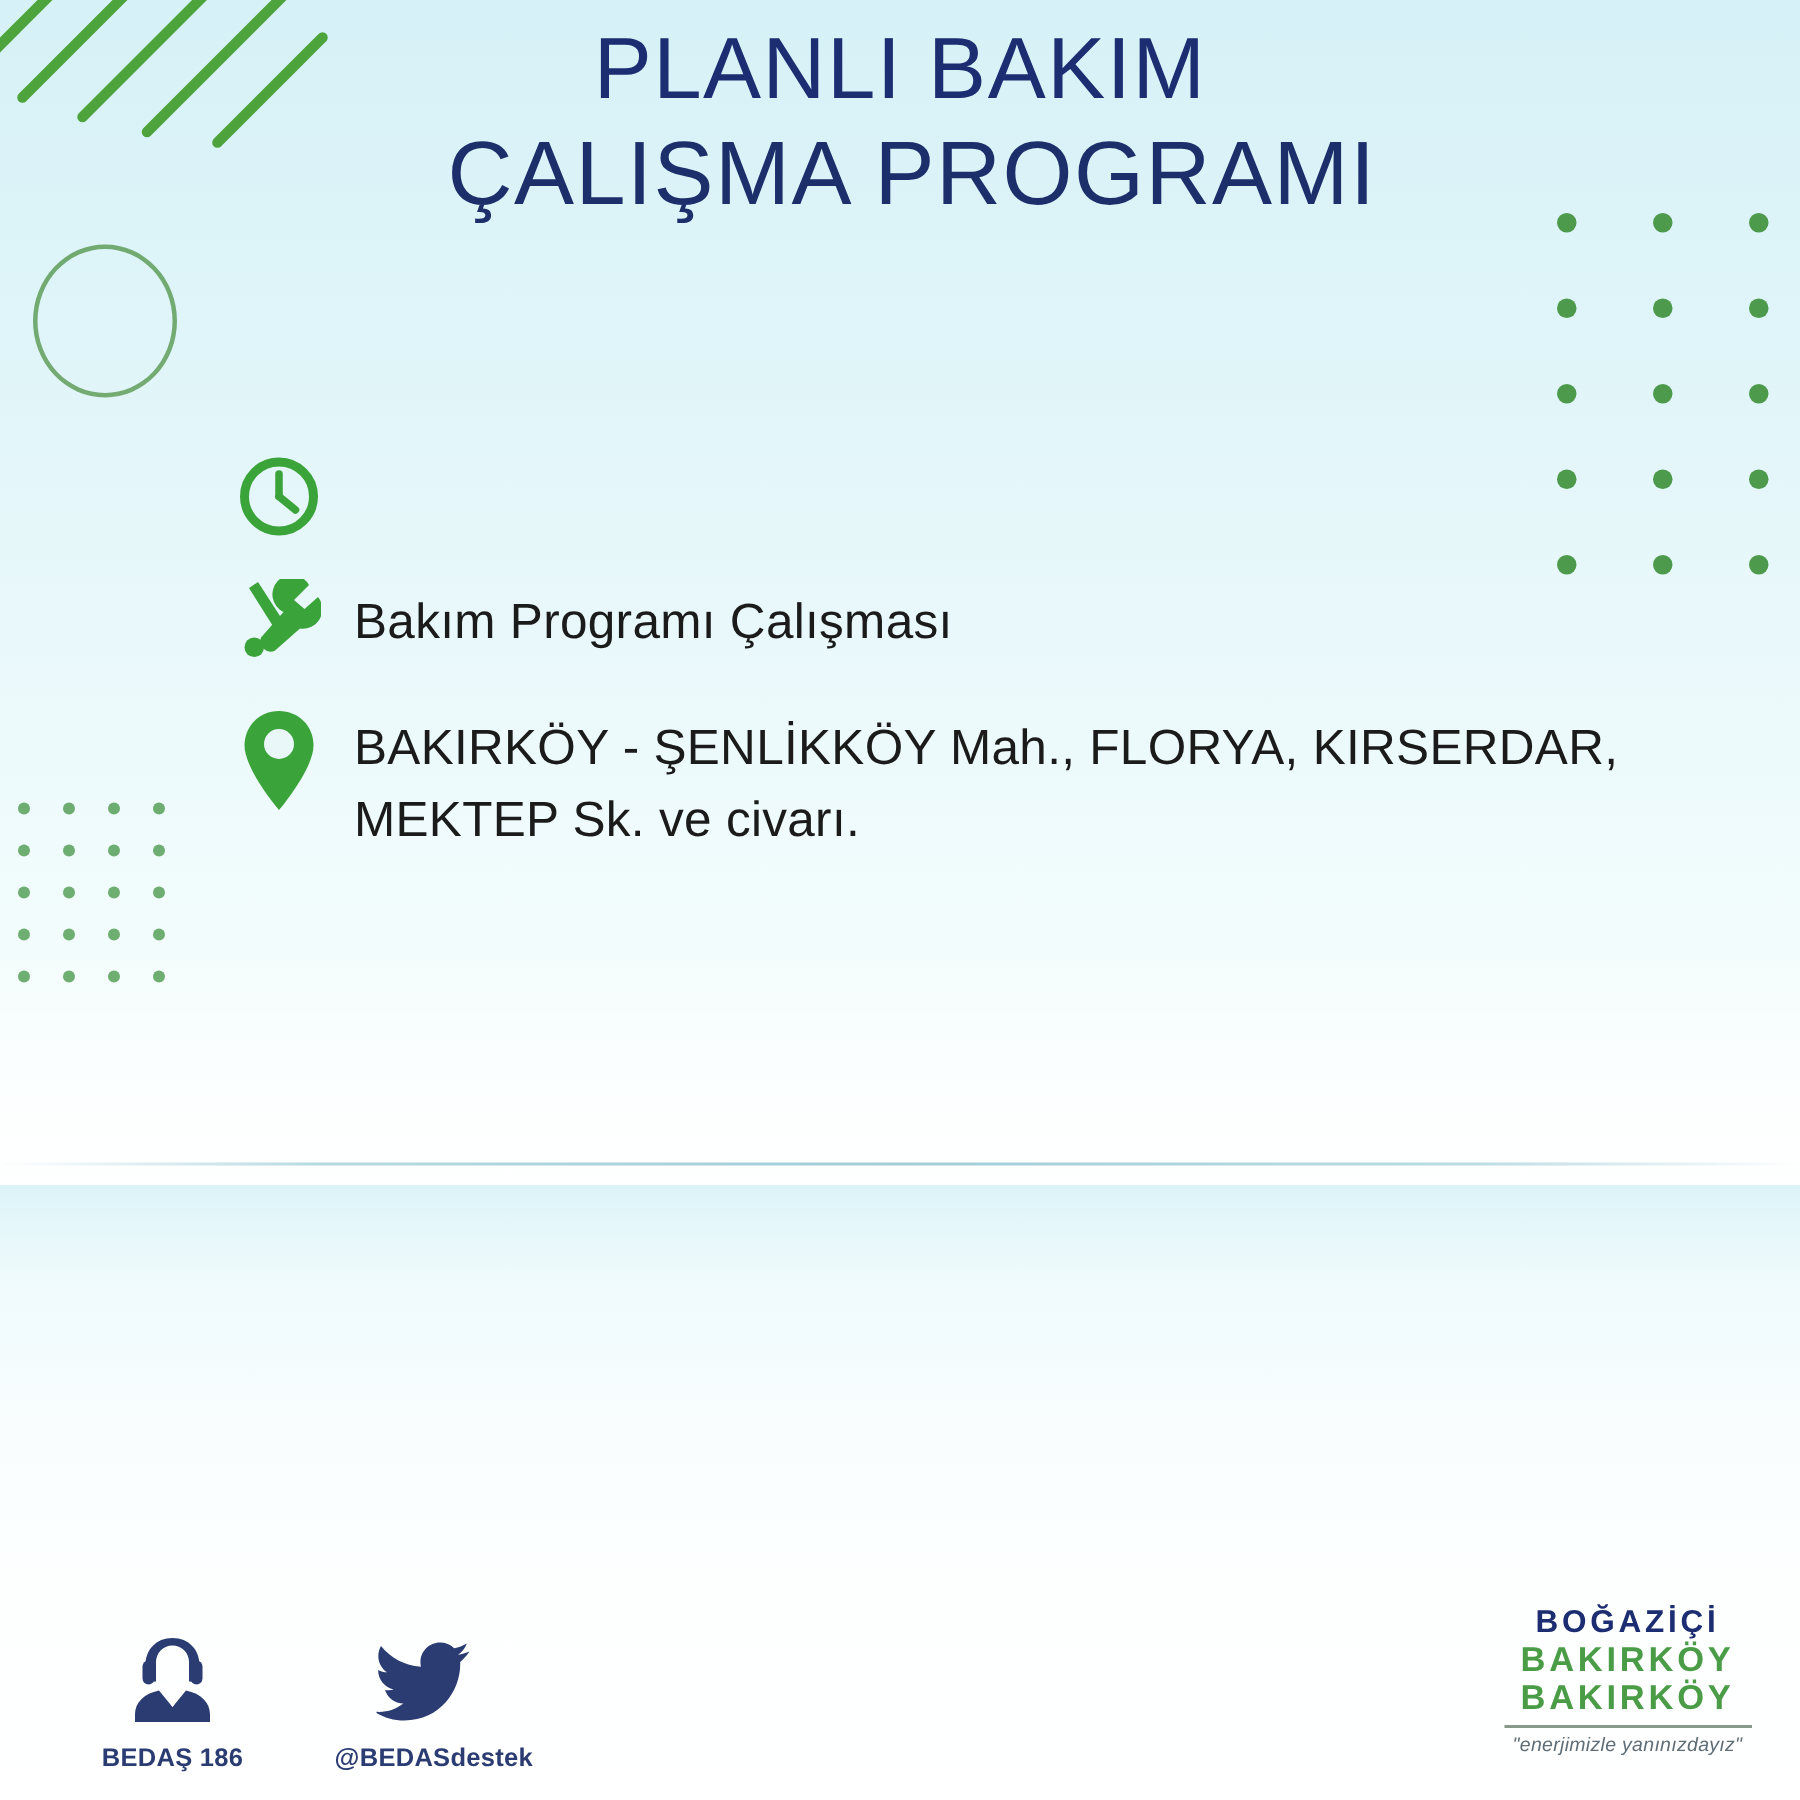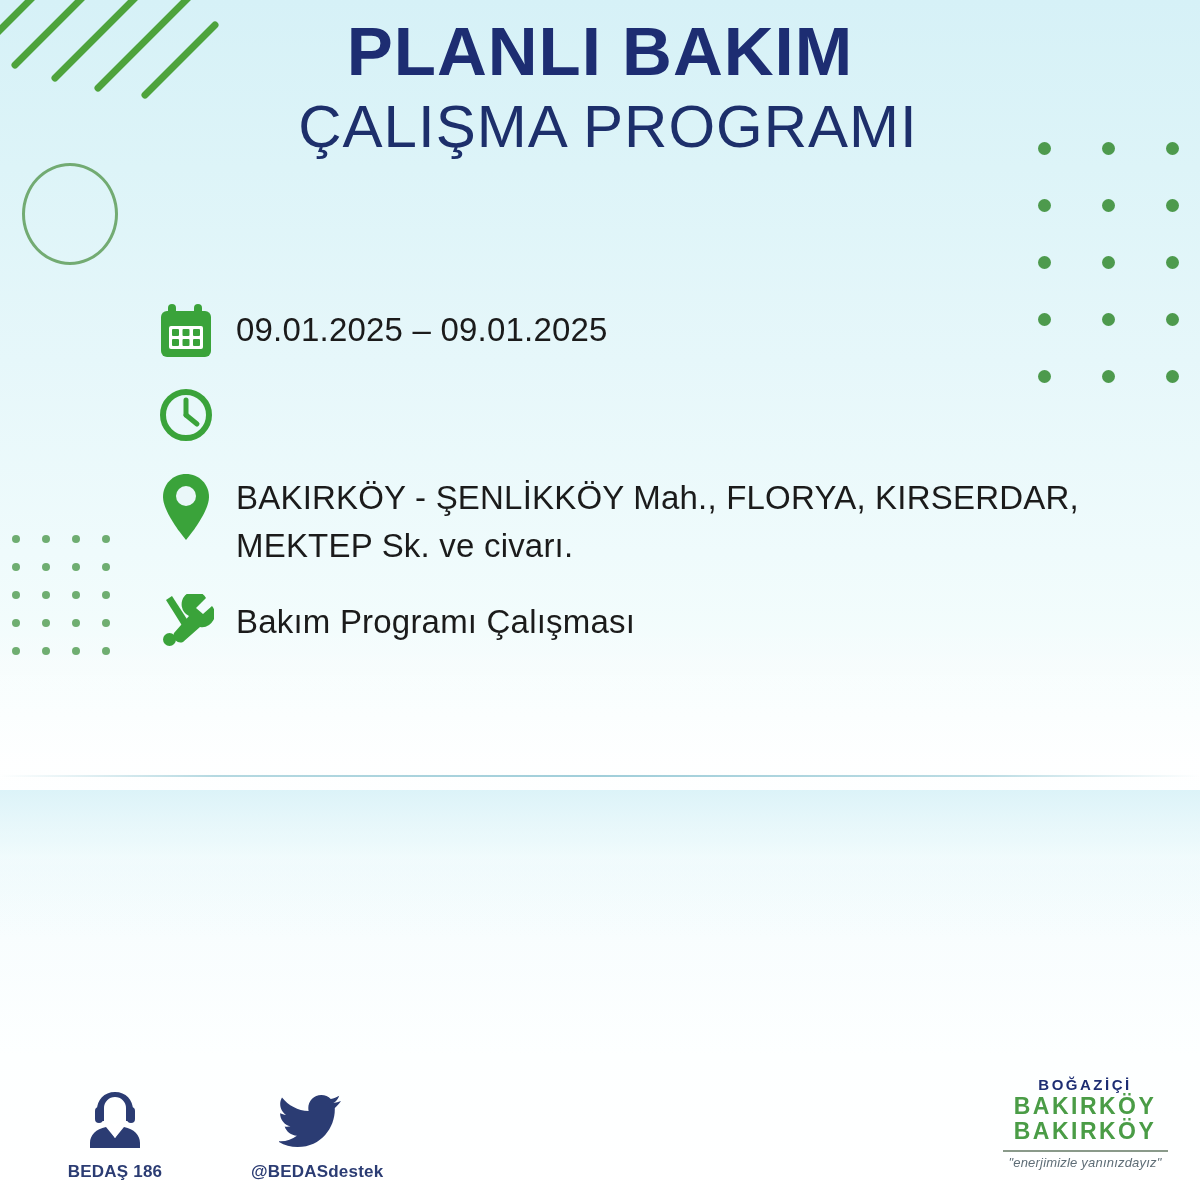--- a/index.html
+++ b/index.html
@@ -124,22 +124,22 @@
   .dots-left span { width: 8px; height: 8px; opacity: .8; }
 
   
   .header {
     position: absolute;
     left: 0; right: 0;
     top: 16px;
     text-align: center;
   }
   .title-main {
-    font-size: 69px;
-    font-weight: bold;
+    font-size: 58px;
+    font-weight: normal;
     letter-spacing: 1px;
     color: #1d2d72;
     line-height: 1.05;
     margin: 0;
     white-space: nowrap;
   }
   .title-sub {
     font-size: 60px;
     font-weight: normal;
     letter-spacing: 1px;
@@ -184,21 +184,21 @@
     left: 0; right: 0;
     bottom: 0;
     height: 180px;
   }
   .contacts {
     position: absolute;
     left: 55px;
     bottom: 18px;
     display: flex;
     align-items: flex-end;
-    gap: 76px;
+    gap: 48px;
   }
   .contact {
     width: 120px;
     text-align: center;
   }
   .contact .ic {
     height: 62px;
     display: flex;
     align-items: flex-end;
     justify-content: center;
@@ -213,21 +213,21 @@
   }
 
   .brand {
     position: absolute;
     right: 20px;
     bottom: 30px;
     width: 190px;
     text-align: center;
   }
   .brand-l1 {
-    font-size: 15px;
+    font-size: 21px;
     font-weight: bold;
     letter-spacing: 2.5px;
     color: #1d2d72;
     line-height: 1.12;
   }
   .brand-l2, .brand-l3 {
     font-size: 23px;
     font-weight: bold;
     letter-spacing: 2.5px;
     color: #4a9c46;
@@ -310,71 +310,52 @@
       <span></span>
   </div>
 
   <div class="header">
     <div class="title-main">PLANLI BAKIM</div>
     <div class="title-sub">ÇALIŞMA PROGRAMI</div>
   </div>
 
   <div class="info">
 
-    <div class="row">
-      <div class="row-icon">
-        <svg width="56" height="58" viewBox="0 0 56 58">
-          <rect x="10" y="2" width="8" height="18" rx="4" fill="#3aa33a"></rect>
-          <rect x="36" y="2" width="8" height="18" rx="4" fill="#3aa33a"></rect>
-          <rect x="3" y="9" width="50" height="46" rx="6" fill="#3aa33a"></rect>
-          <rect x="11" y="24" width="34" height="23" rx="2" fill="#ffffff"></rect>
-          <g fill="#3aa33a">
-            <rect x="14" y="27" width="7" height="7" rx="1"></rect>
-            <rect x="24.5" y="27" width="7" height="7" rx="1"></rect>
-            <rect x="35" y="27" width="7" height="7" rx="1"></rect>
-            <rect x="14" y="37" width="7" height="7" rx="1"></rect>
-            <rect x="24.5" y="37" width="7" height="7" rx="1"></rect>
-            <rect x="35" y="37" width="7" height="7" rx="1"></rect>
-          </g>
-        </svg>
-      </div>
-      <div class="row-text">09.01.2025 – 09.01.2025</div>
-    </div>
 
     <div class="row">
       <div class="row-icon">
         <svg width="56" height="58" viewBox="0 0 56 58">
           <circle cx="28" cy="29" r="23" fill="none" stroke="#3aa33a" stroke-width="6"></circle>
           <line x1="28" y1="29" x2="28" y2="14" stroke="#3aa33a" stroke-width="5" stroke-linecap="round"></line>
           <line x1="28" y1="29" x2="39" y2="38" stroke="#3aa33a" stroke-width="5" stroke-linecap="round"></line>
         </svg>
       </div>
-    </div>
-
-    <div class="row row-address">
-      <div class="row-icon">
-        <svg width="56" height="72" viewBox="0 0 56 72">
-          <path d="M28 2 C15 2 5 12 5 25 C5 41 28 68 28 68 C28 68 51 41 51 25 C51 12 41 2 28 2 Z" fill="#3aa33a"></path>
-          <circle cx="28" cy="24" r="10" fill="#eaf7f9"></circle>
-        </svg>
-      </div>
-      <div class="row-text">BAKIRKÖY - ŞENLİKKÖY Mah., FLORYA, KIRSERDAR, MEKTEP Sk. ve civarı.</div>
     </div>
 
     <div class="row">
       <div class="row-icon">
         <svg width="56" height="58" viewBox="0 0 56 58">
           <g fill="#3aa33a">
             <path d="M8 6 L14 2 L36 36 L30 41 Z"></path>
             <circle cx="11.5" cy="45.5" r="6.5"></circle>
             <path d="M46 4 a13 13 0 1 0 -17 18 L14 39 a7 7 0 0 0 9 9 L40 33 A13 13 0 0 0 52 12 L43 20 L36 14 Z" transform="translate(2,0)"></path>
           </g>
         </svg>
       </div>
       <div class="row-text">Bakım Programı Çalışması</div>
+    </div>
+
+    <div class="row row-address">
+      <div class="row-icon">
+        <svg width="56" height="72" viewBox="0 0 56 72">
+          <path d="M28 2 C15 2 5 12 5 25 C5 41 28 68 28 68 C28 68 51 41 51 25 C51 12 41 2 28 2 Z" fill="#3aa33a"></path>
+          <circle cx="28" cy="24" r="10" fill="#eaf7f9"></circle>
+        </svg>
+      </div>
+      <div class="row-text">BAKIRKÖY - ŞENLİKKÖY Mah., FLORYA, KIRSERDAR, MEKTEP Sk. ve civarı.</div>
     </div>
 
   </div>
 
   <div class="footer">
 
     <div class="contacts">
 
       <div class="contact">
         <div class="ic">

